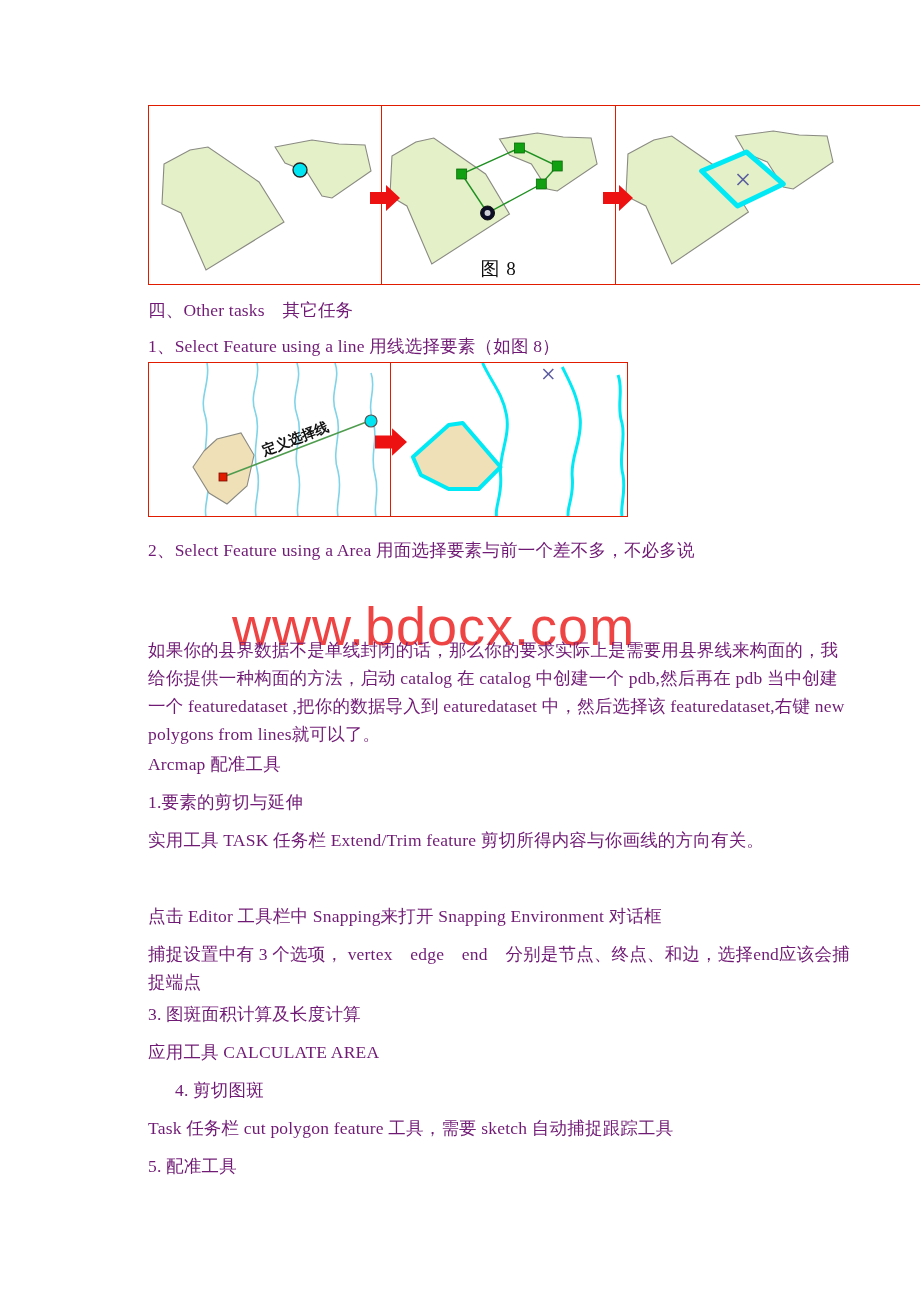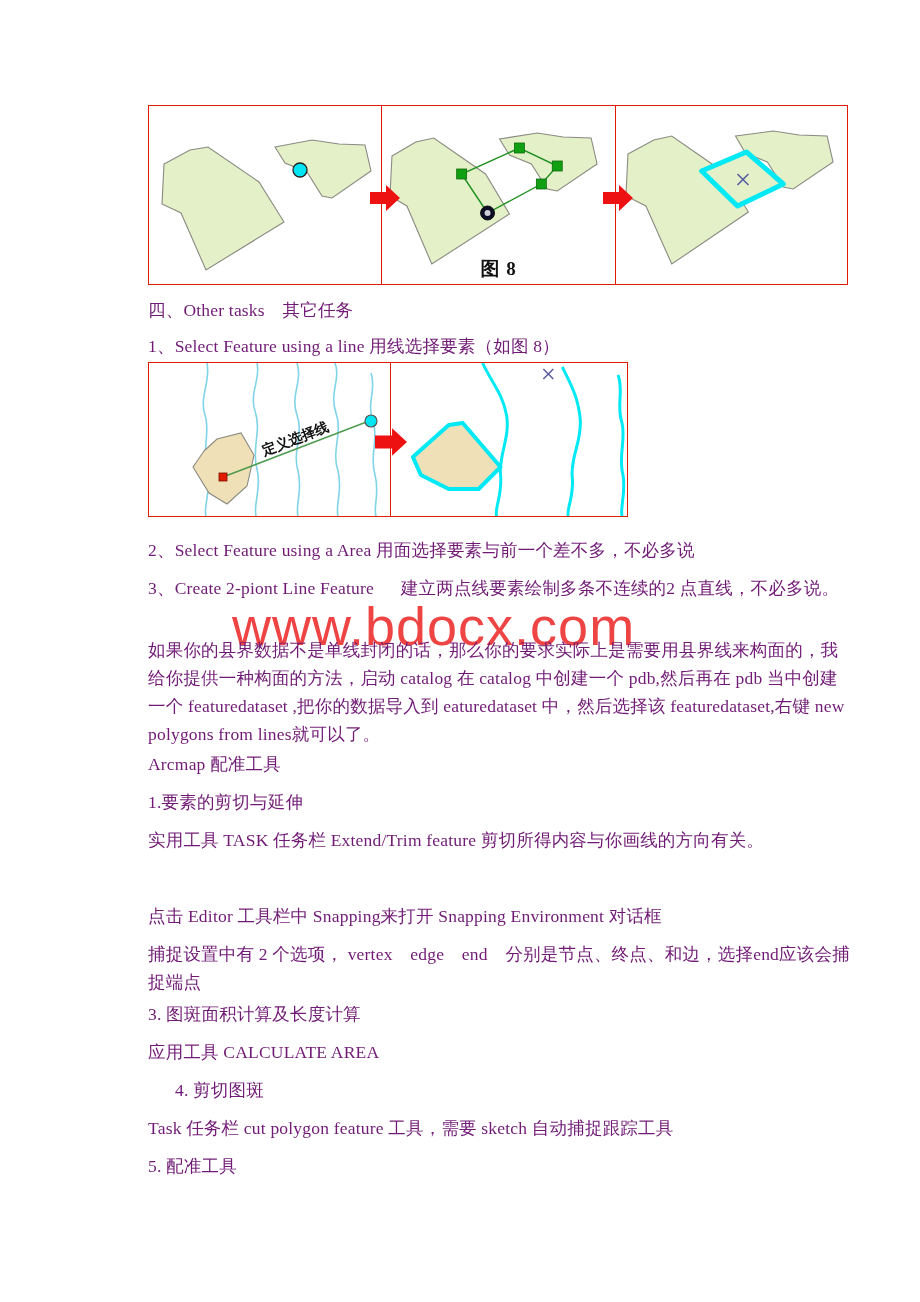--- a/index.html
+++ b/index.html
@@ -56,23 +56,22 @@
     box-sizing: border-box;
     overflow: hidden;
     background: #fff;
   }
   .fig-panel + .fig-panel { border-left: 1.4px solid #e01b00; }
   .fig-svg { display: block; width: 100%; height: 100%; }
 
   #figure-8 {
     left: 148px;
     top: 105px;
-    width: 700px;
+    width: 773px;
     height: 180px;
-    font-weight: bold;
   }
   #figure-8 .p1 { width: 232px; height: 100%; }
   #figure-8 .p2 { width: 234px; height: 100%; }
   #figure-8 .p3 { width: 230px; height: 100%; }
 
   #figure-line-select {
     left: 148px;
     top: 362px;
     width: 480px;
     height: 155px;
@@ -200,34 +199,33 @@
         </svg>
       </div>
     </div>
 
     <svg class="arrow" style="left:375px; top:428px; width:32px; height:28px;" viewBox="0 0 30 26">
       <polygon points="0,7 16,7 16,0 30,13 16,26 16,19 0,19" fill="#ee1111"></polygon>
     </svg>
 
     <div class="para wide" style="left:148px; top:536px;">2、Select Feature using a Area 用面选择要素与前一个差不多，不必多说</div>
 
-    <div class="para wide" style="left:148px; top:574px; width:706px;">3、Create 2-piont Line Feature 　 建立两点线要素绘制多条不连续的2 点直线，不必多说。</div>
 
     <div class="para" style="left:148px; top:636px; width:706px;">如果你的县界数据不是单线封闭的话，那么你的要求实际上是需要用县界线来构面的，我给你提供一种构面的方法，启动 catalog 在 catalog 中创建一个 pdb,然后再在 pdb 当中创建一个 featuredataset ,把你的数据导入到 eaturedataset 中，然后选择该 featuredataset,右键 new polygons from lines就可以了。</div>
 
     <div class="para wide" style="left:148px; top:750px;">Arcmap 配准工具</div>
 
     <div class="para wide" style="left:148px; top:788px;">1.要素的剪切与延伸</div>
 
     <div class="para wide" style="left:148px; top:826px;">实用工具 TASK 任务栏 Extend/Trim feature 剪切所得内容与你画线的方向有关。</div>
 
 
     <div class="para wide" style="left:148px; top:902px;">点击 Editor 工具栏中 Snapping来打开 Snapping Environment 对话框</div>
 
-    <div class="para" style="left:148px; top:940px; width:706px;">捕捉设置中有 2 个选项， vertex　edge　end　分别是节点、终点、和边，选择end应该会捕捉端点</div>
+    <div class="para" style="left:148px; top:940px; width:706px;">捕捉设置中有 3 个选项， vertex　edge　end　分别是节点、终点、和边，选择end应该会捕捉端点</div>
 
     <div class="para wide" style="left:148px; top:1000px;">3. 图斑面积计算及长度计算</div>
 
     <div class="para wide" style="left:148px; top:1038px;">应用工具 CALCULATE AREA</div>
 
     <div class="para wide" style="left:148px; top:1076px;margin-left:27px;">4. 剪切图斑</div>
 
     <div class="para wide" style="left:148px; top:1114px;">Task 任务栏 cut polygon feature 工具，需要 sketch 自动捕捉跟踪工具</div>
 
     <div class="para wide" style="left:148px; top:1152px;">5. 配准工具</div>

